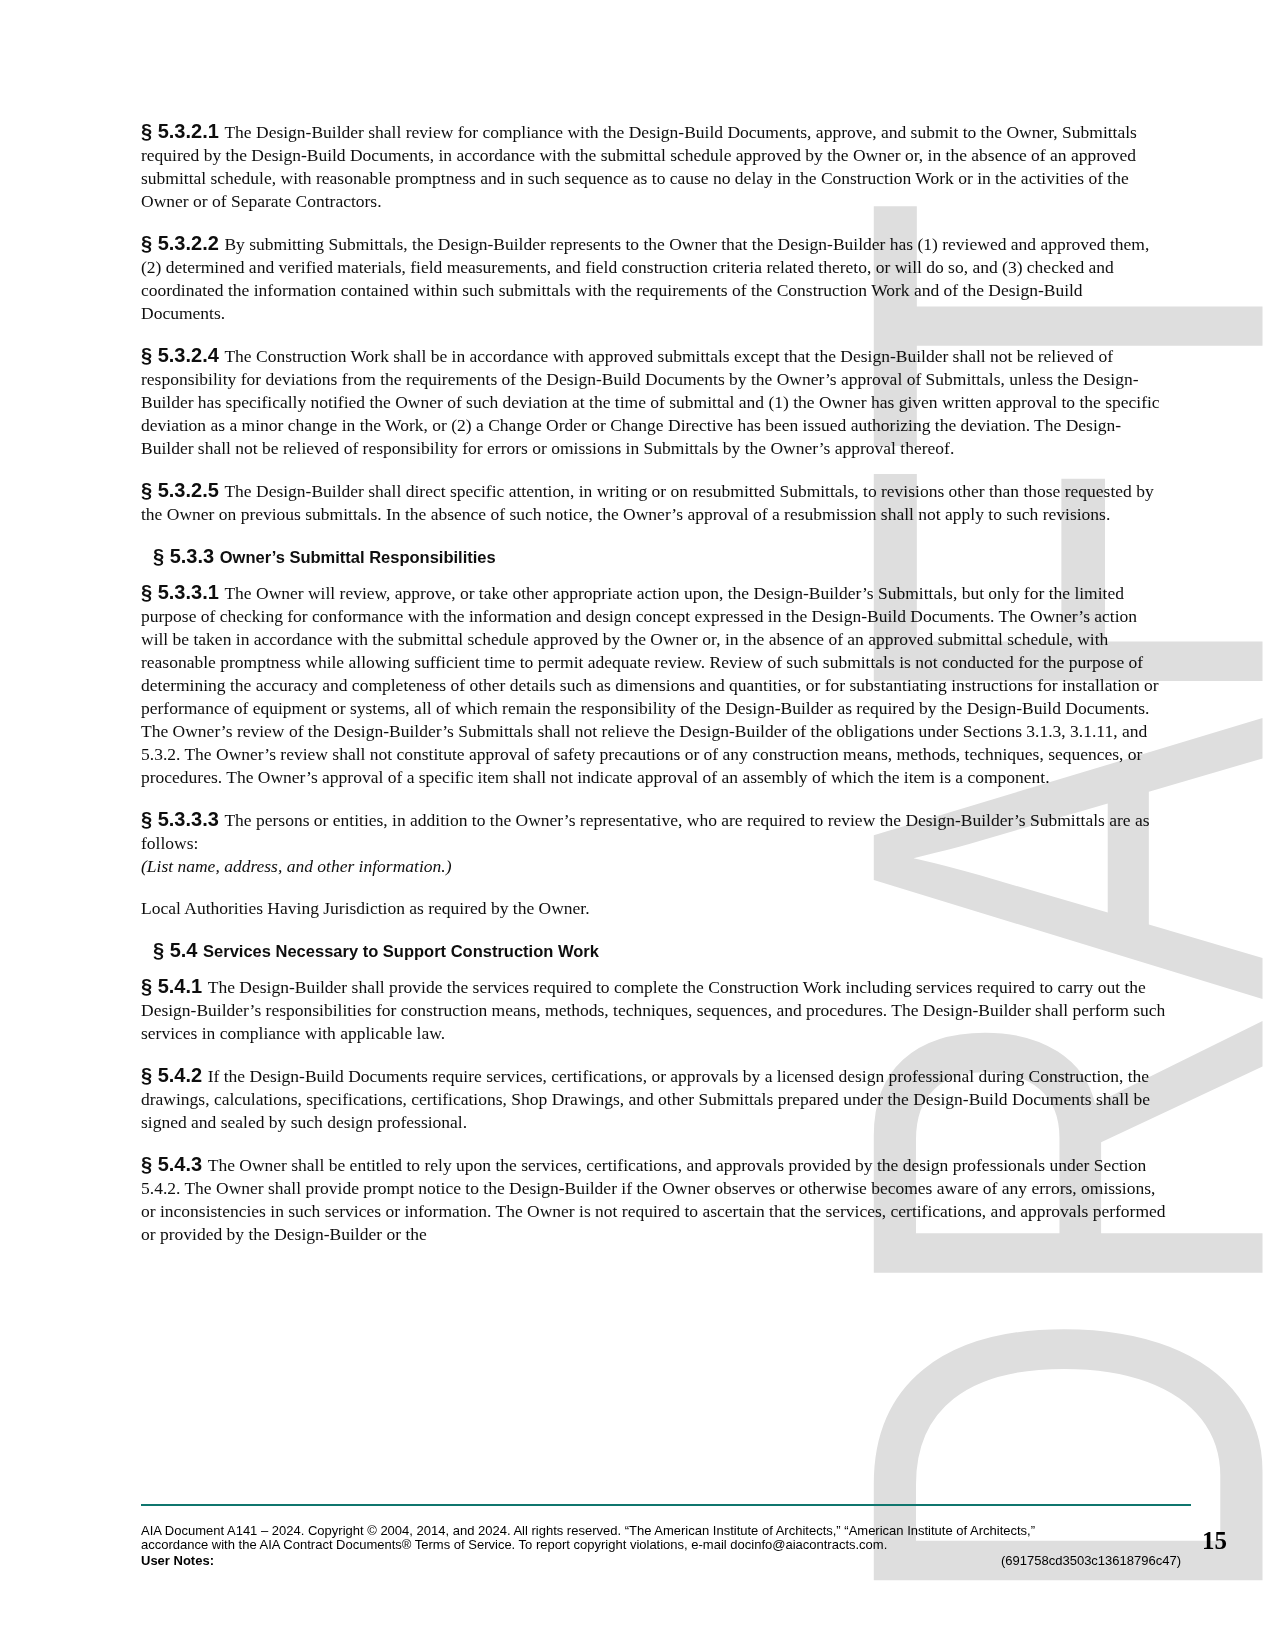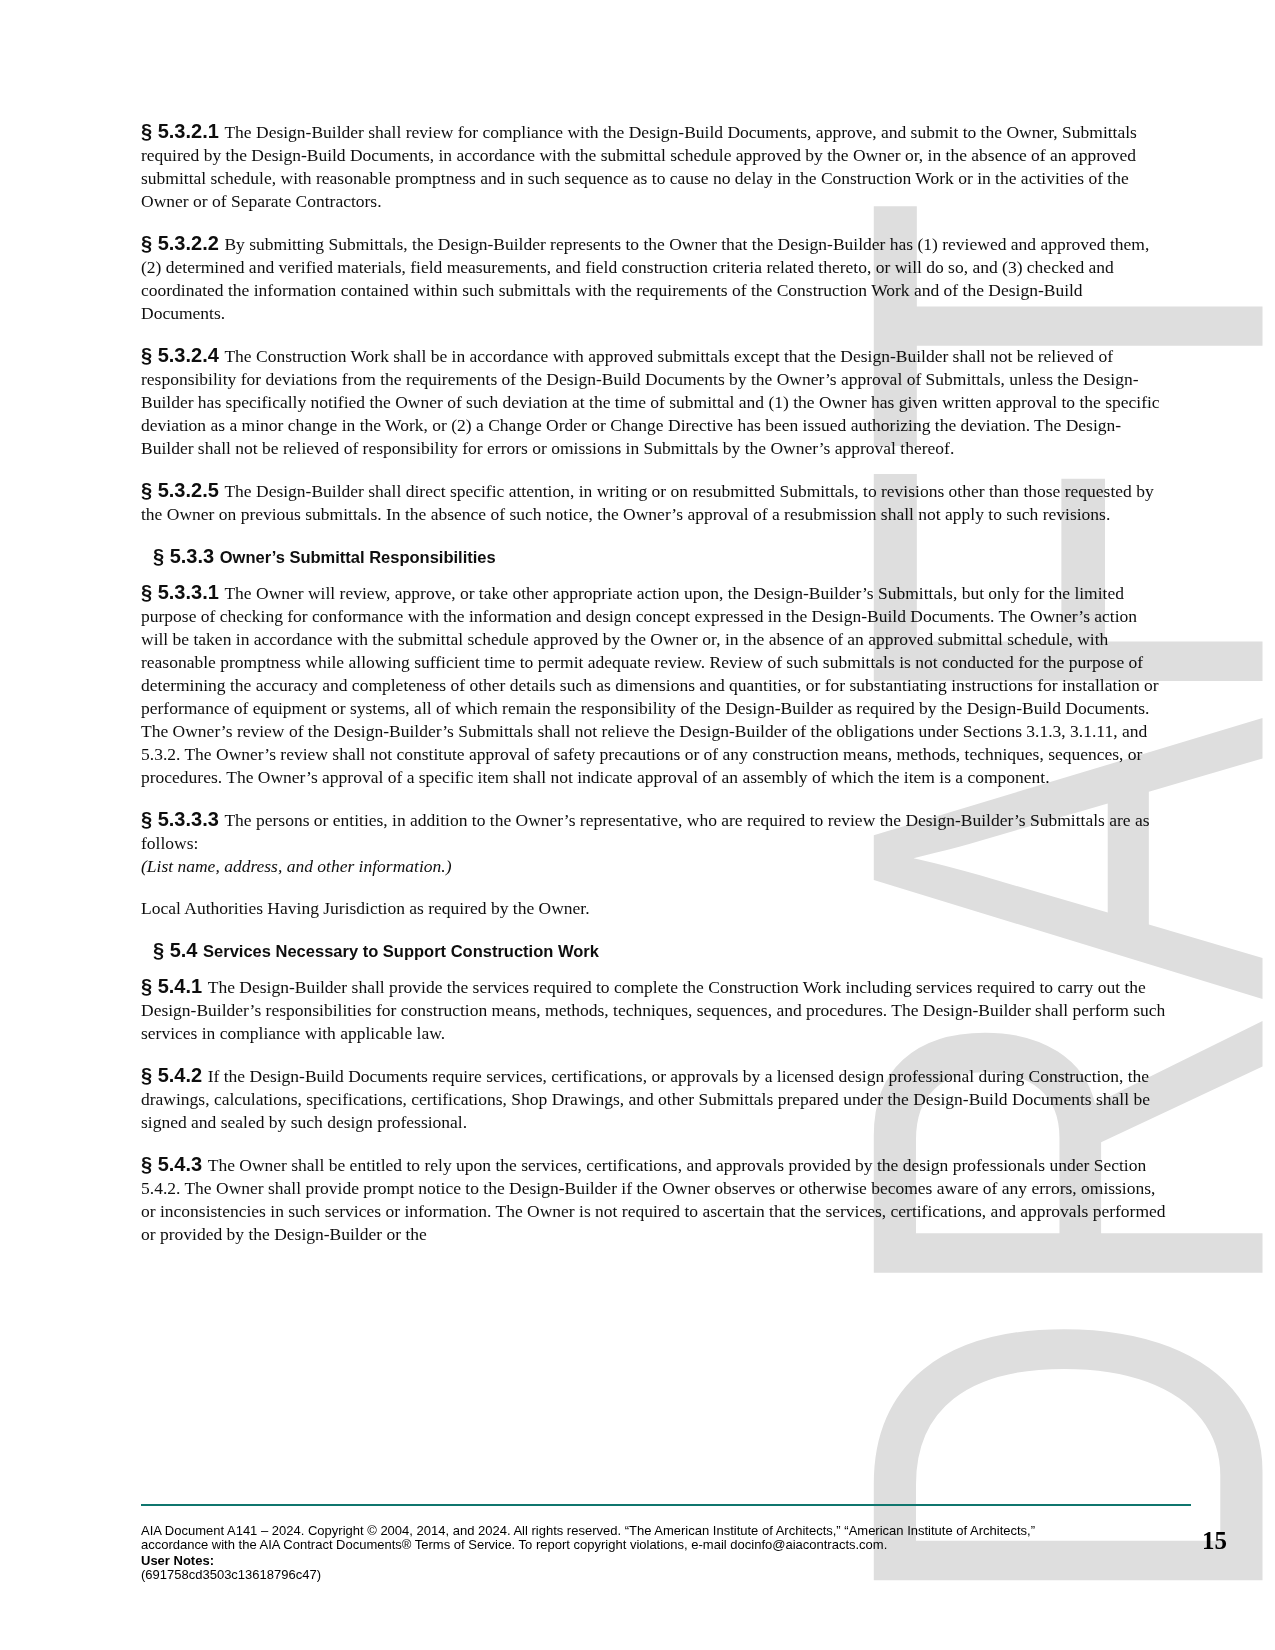--- a/index.html
+++ b/index.html
@@ -57,24 +57,23 @@
     padding-top: 18px;
     z-index: 1;
     font-family: "Liberation Sans", sans-serif;
     font-size: 13px;
     line-height: 14px;
     color: #000;
   }
   .footer-line { white-space: nowrap; }
   .footer-row {
     display: flex;
-    justify-content: center;
+    justify-content: space-between;
     margin-top: 2px;
     padding-right: 10px;
-    flex-direction: column;
   }
   .user-notes { font-weight: bold; }
 
   .pagenum {
     position: absolute;
     left: 1202px; top: 1527px;
     font-family: Liberation Serif, serif;
     font-size: 25px;
     font-weight: bold;
     z-index: 1;

